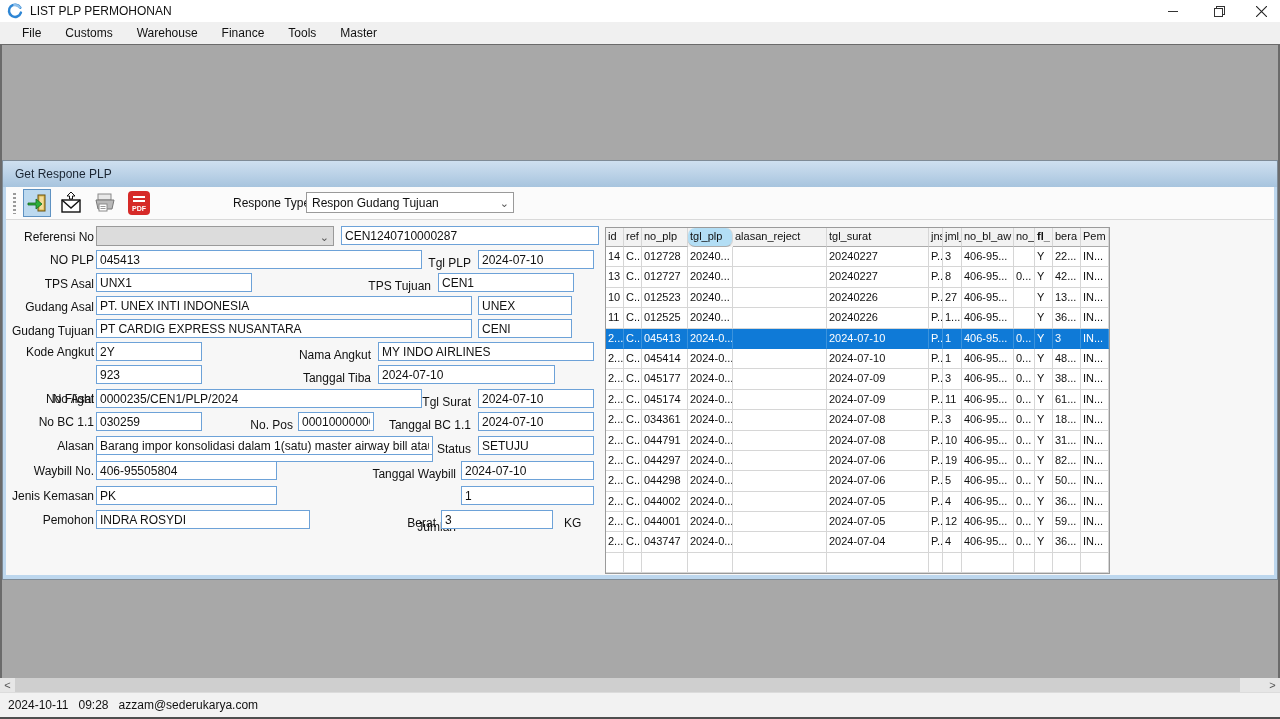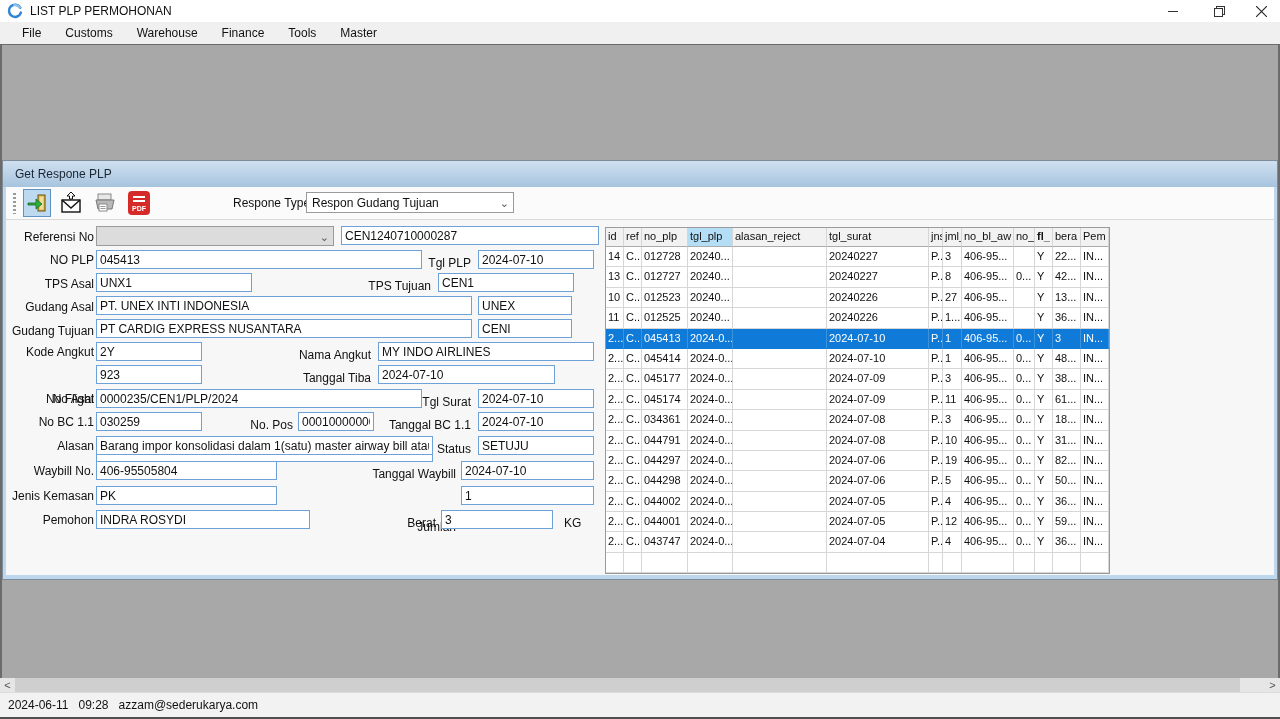--- a/index.html
+++ b/index.html
@@ -39,21 +39,21 @@
   .flabel{font-size:12px;color:#111;text-align:right;height:14px;line-height:14px;}
   .finput{height:19px;border:1px solid #6da2d8;background:#fff;font-size:12px;color:#111;padding:0 3px;font-family:"Liberation Sans",sans-serif;box-sizing:border-box;}
   .scrollstub{height:7px;background:#fff;border:1px solid #6da2d8;border-top:none;}
 
   
   .grid{left:599px;top:40px;width:505px;border:1px solid #9a9a9a;background:#fff;}
   .g-row{display:flex;height:20.4px;background:#fff;}
   .g-head{height:19px;background:#f2f2f2;}
   .g-cell{flex:none;border-right:1px solid #d6d6d6;border-bottom:1px solid #d6d6d6;font-size:11px;line-height:19px;padding:0 2px;overflow:hidden;white-space:nowrap;box-sizing:border-box;color:#111;}
   .g-head .g-cell{line-height:17px;border-bottom:1px solid #ababab;}
-  .g-sort{background:#b3def5;}
+  .g-sort{background:#b3def5;border-radius:7px;}
   .g-sel .g-cell{background:#0f7ad7;color:#fff;border-right-color:#3b93dd;border-bottom-color:#0f7ad7;}
 
   
   .hscroll{left:0;top:678px;width:1280px;height:14px;background:#e6e6e6;display:flex;}
   .hs-btn{width:15px;height:14px;display:flex;align-items:center;justify-content:center;font-size:11px;color:#555;background:#e6e6e6;}
   .hs-thumb{width:1225px;height:14px;background:#cfcfcf;}
   .hs-track{flex:1;background:#e6e6e6;}
   .statusbar{left:0;top:692px;width:1280px;height:25px;background:#f2f2f2;border-top:1px solid #dcdcdc;display:flex;align-items:center;padding-left:8px;box-sizing:border-box;}
   .statusbar span{font-size:12px;color:#111;margin-right:10px;}
   .bottom-edge{left:0;top:717px;width:1280px;height:2px;background:#4f4f4f;}
@@ -479,19 +479,19 @@
         <span>&lt;</span>
       </div>
     <div class="hs-thumb"></div>
     <div class="hs-track"></div>
     <div class="hs-btn">
         <span>&gt;</span>
       </div>
   </div>
 
   <div class="abs statusbar">
-    <span>2024-06-11</span>
+    <span>2024-10-11</span>
     <span>09:28</span>
     <span>azzam@sederukarya.com</span>
   </div>
   <div class="abs bottom-edge"></div>
 
 </div>
 
 </body></html>

